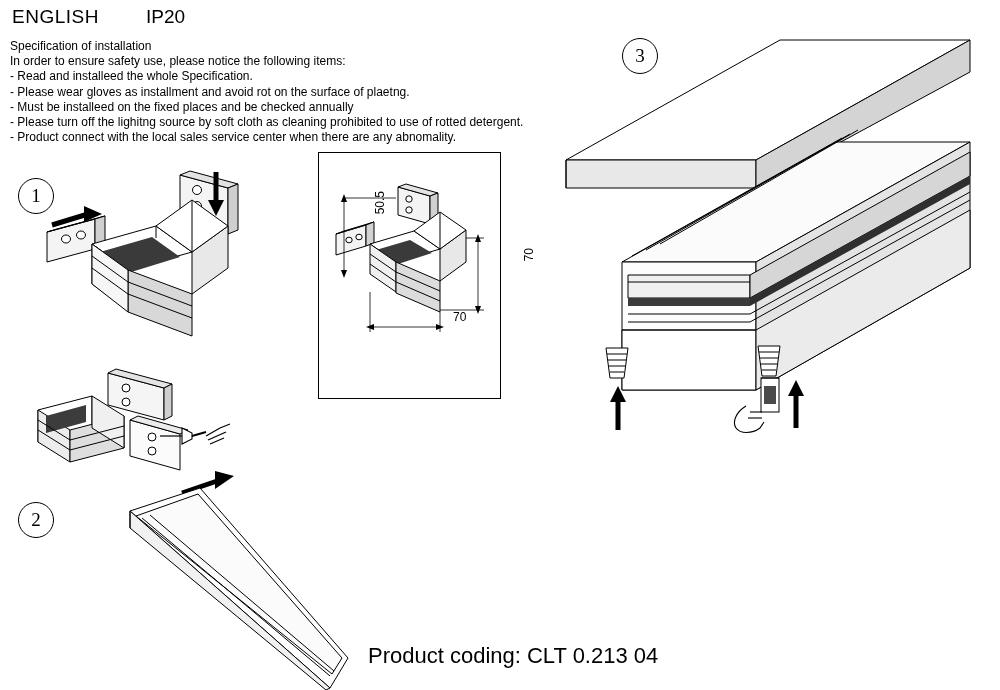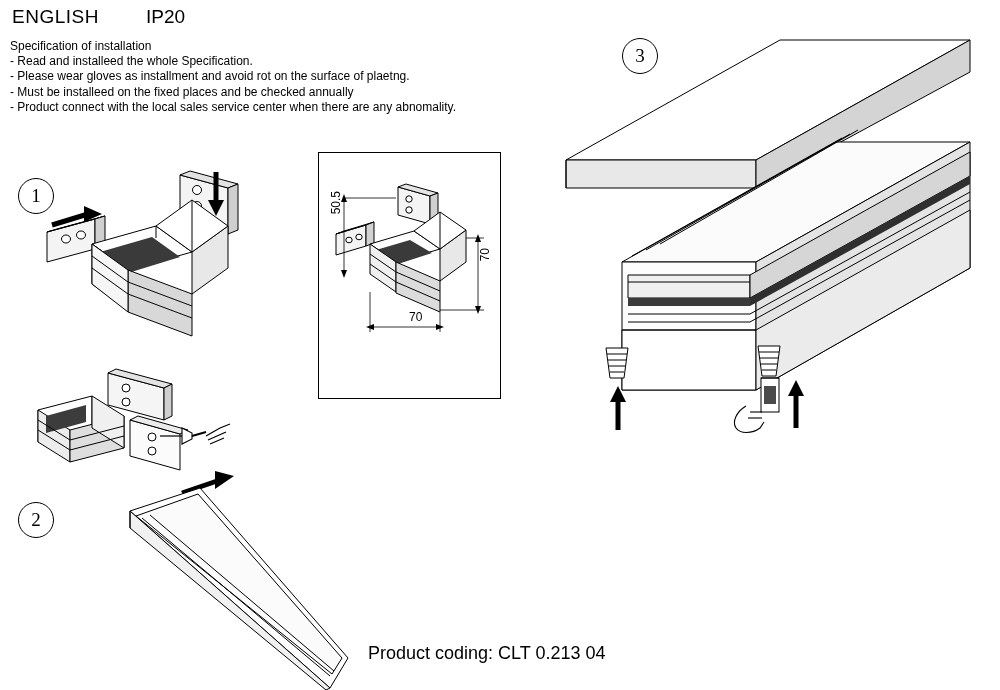--- a/index.html
+++ b/index.html
@@ -59,48 +59,51 @@
     left: 318px; top: 152px;
     width: 181px; height: 245px;
     border: 1px solid #000;
     background: #fff;
   }
 
   .dim-label {
     font-size: 12px;
     font-family: "Liberation Sans", sans-serif;
     color: #000;
+    margin-left: 44px;
   }
   .dim-vert {
     writing-mode: vertical-rl;
     transform: rotate(180deg);
   }
 
   
   #product-coding {
     left: 368px; top: 643px;
-    font-size: 18px;
+    font-size: 22px;
   }
 
   svg { display: block; }
   .ln { stroke: #000; fill: none; }
 </style>
 </head>
 <body>
 
 <div id="page">
 
   <div class="abs" id="header-lang">ENGLISH</div>
   <div class="abs" id="header-ip">IP20</div>
 
   <div class="abs" id="spec-block">
     <div class="spec-line">Specification of installation</div>
+    <div class="spec-line">In order to ensure safety use, please notice the following items:</div>
     <div class="spec-line">- Read and installeed the whole Specification.</div>
     <div class="spec-line">- Please wear gloves as installment and avoid rot on the surface of plaetng.</div>
     <div class="spec-line">- Must be installeed on the fixed places and be checked annually</div>
+    <div class="spec-line">- Please turn off the lighitng source by soft cloth as cleaning prohibited to use of rotted detergent.</div>
     <div class="spec-line">- Product connect with the local sales service center when there are any abnomality.</div>
   </div>
 
   <div class="abs step-circle" style="left:18px; top:178px;">1</div>
 
   <svg class="abs" style="left:40px; top:160px;" width="245" height="180" viewBox="0 0 245 180">
 
     <g class="ln" stroke-width="1">
       <polygon points="140,15 188,28 188,74 140,61" fill="#f4f4f4"></polygon>
       <polygon points="140,15 150,11 198,24 188,28" fill="#e2e2e2"></polygon>

